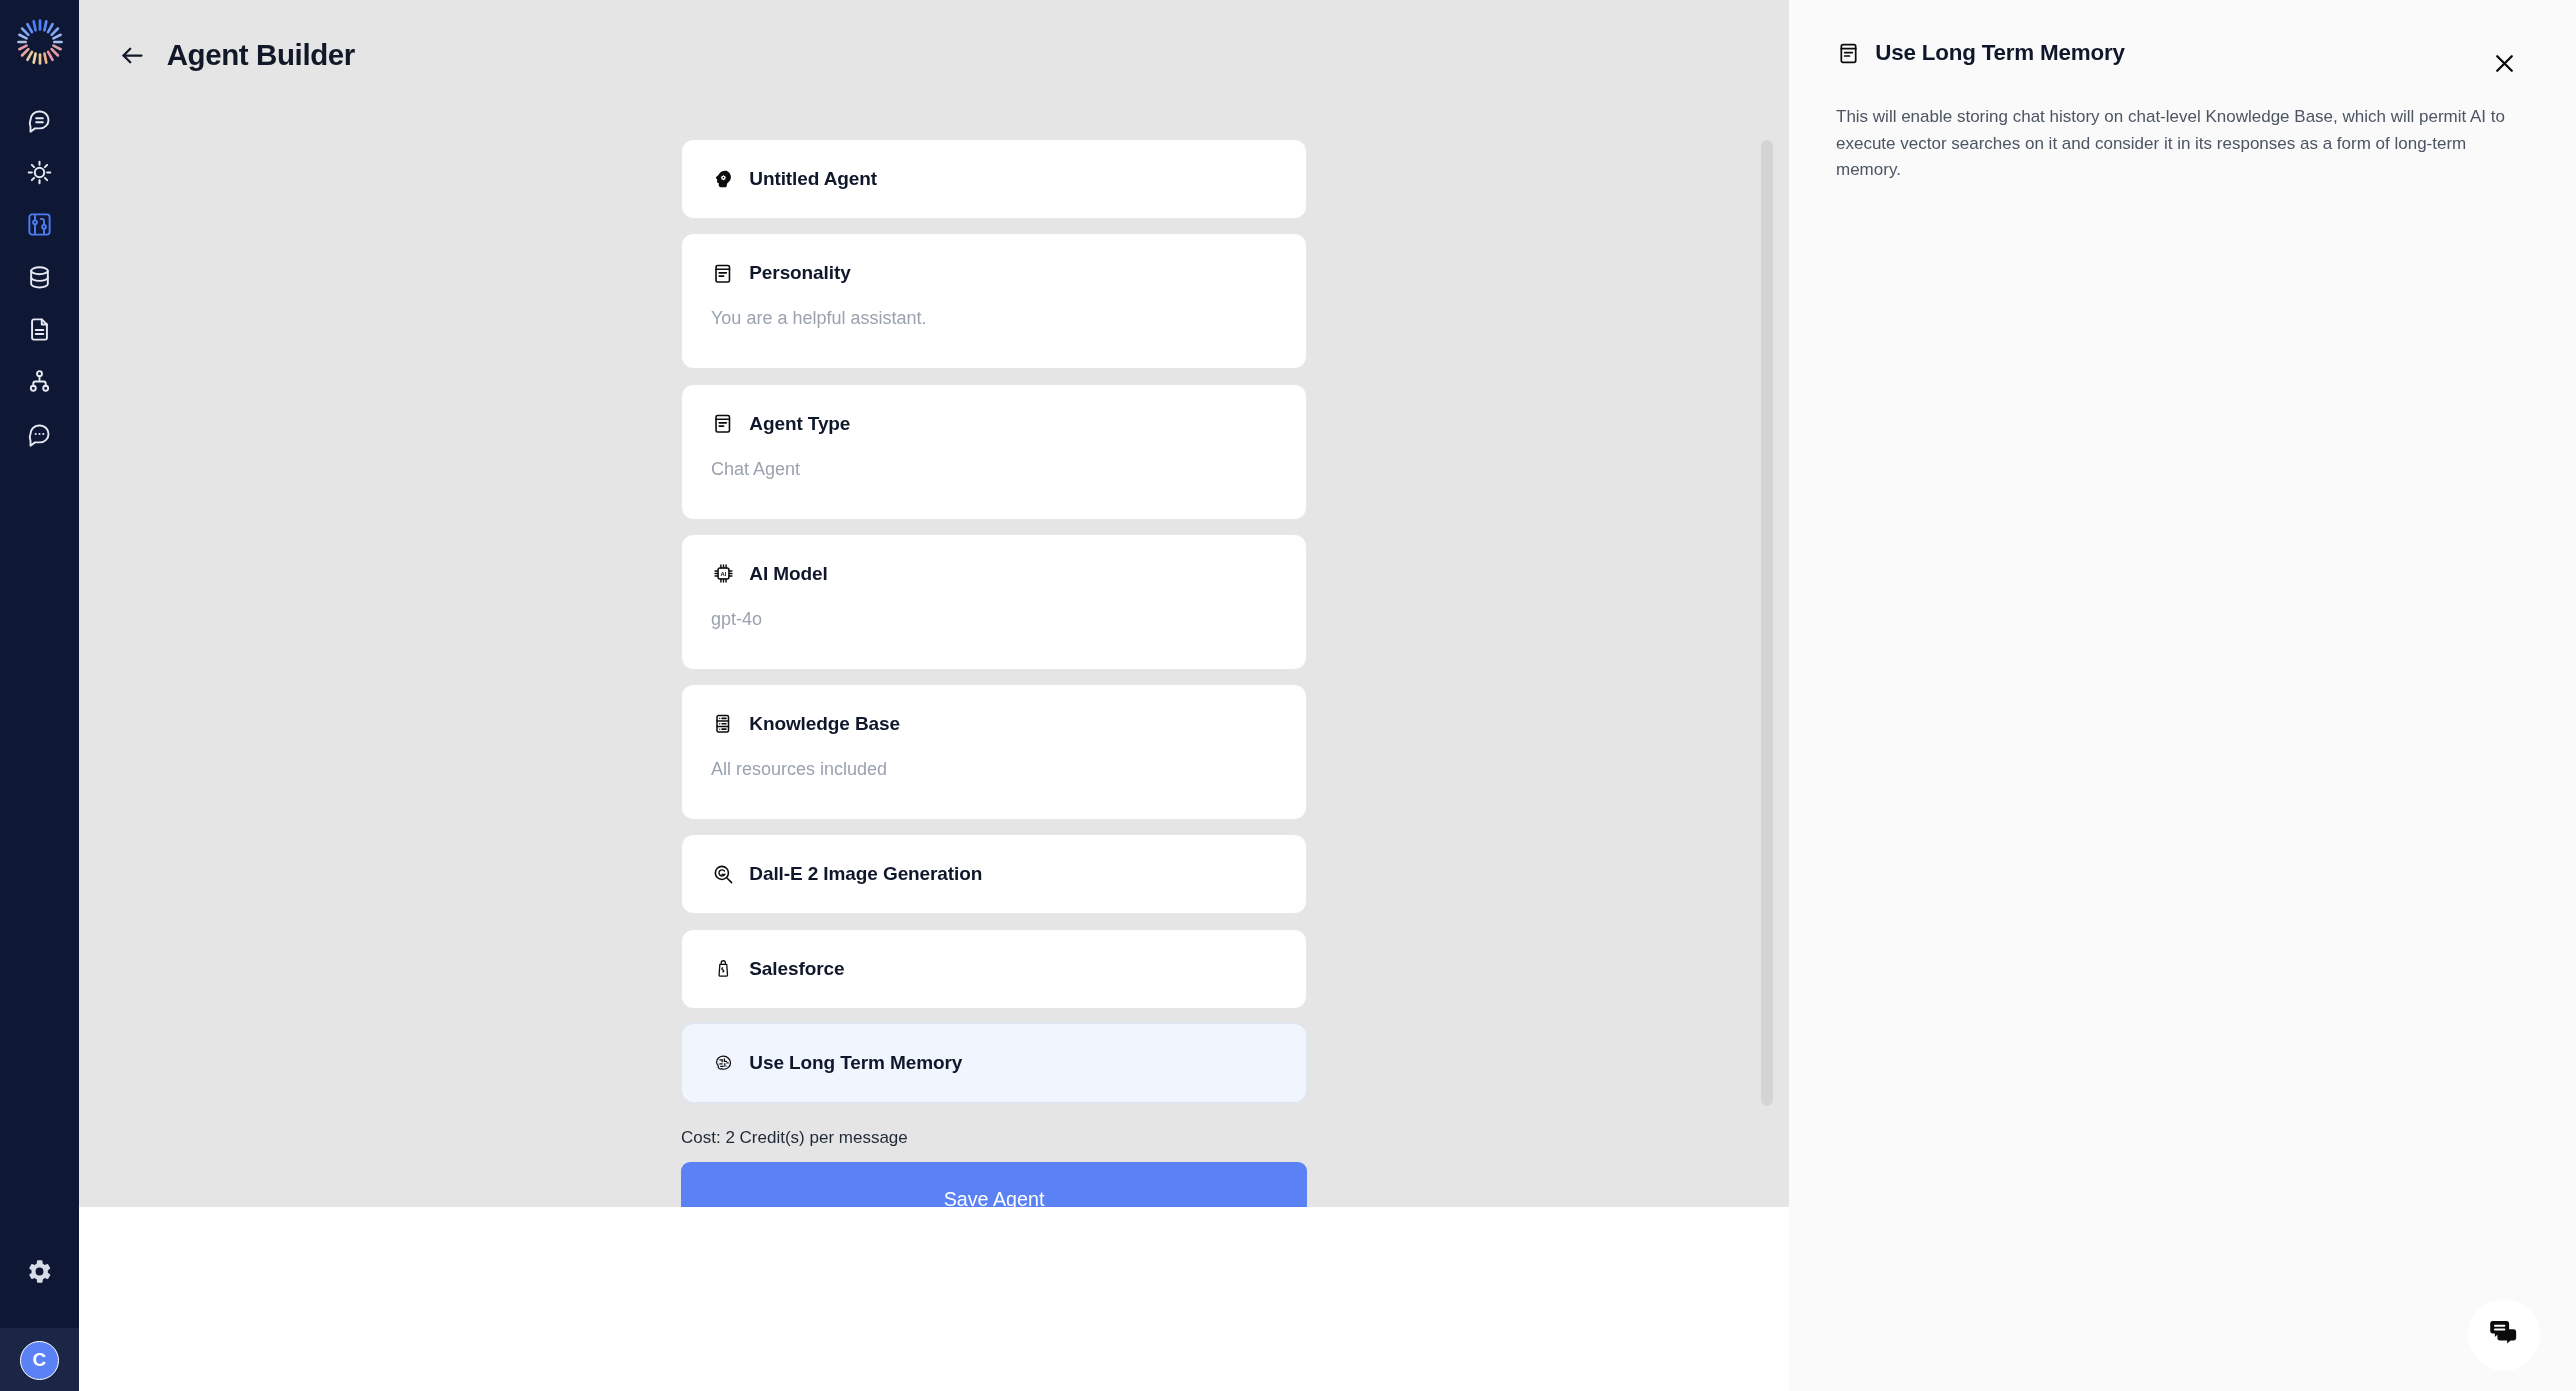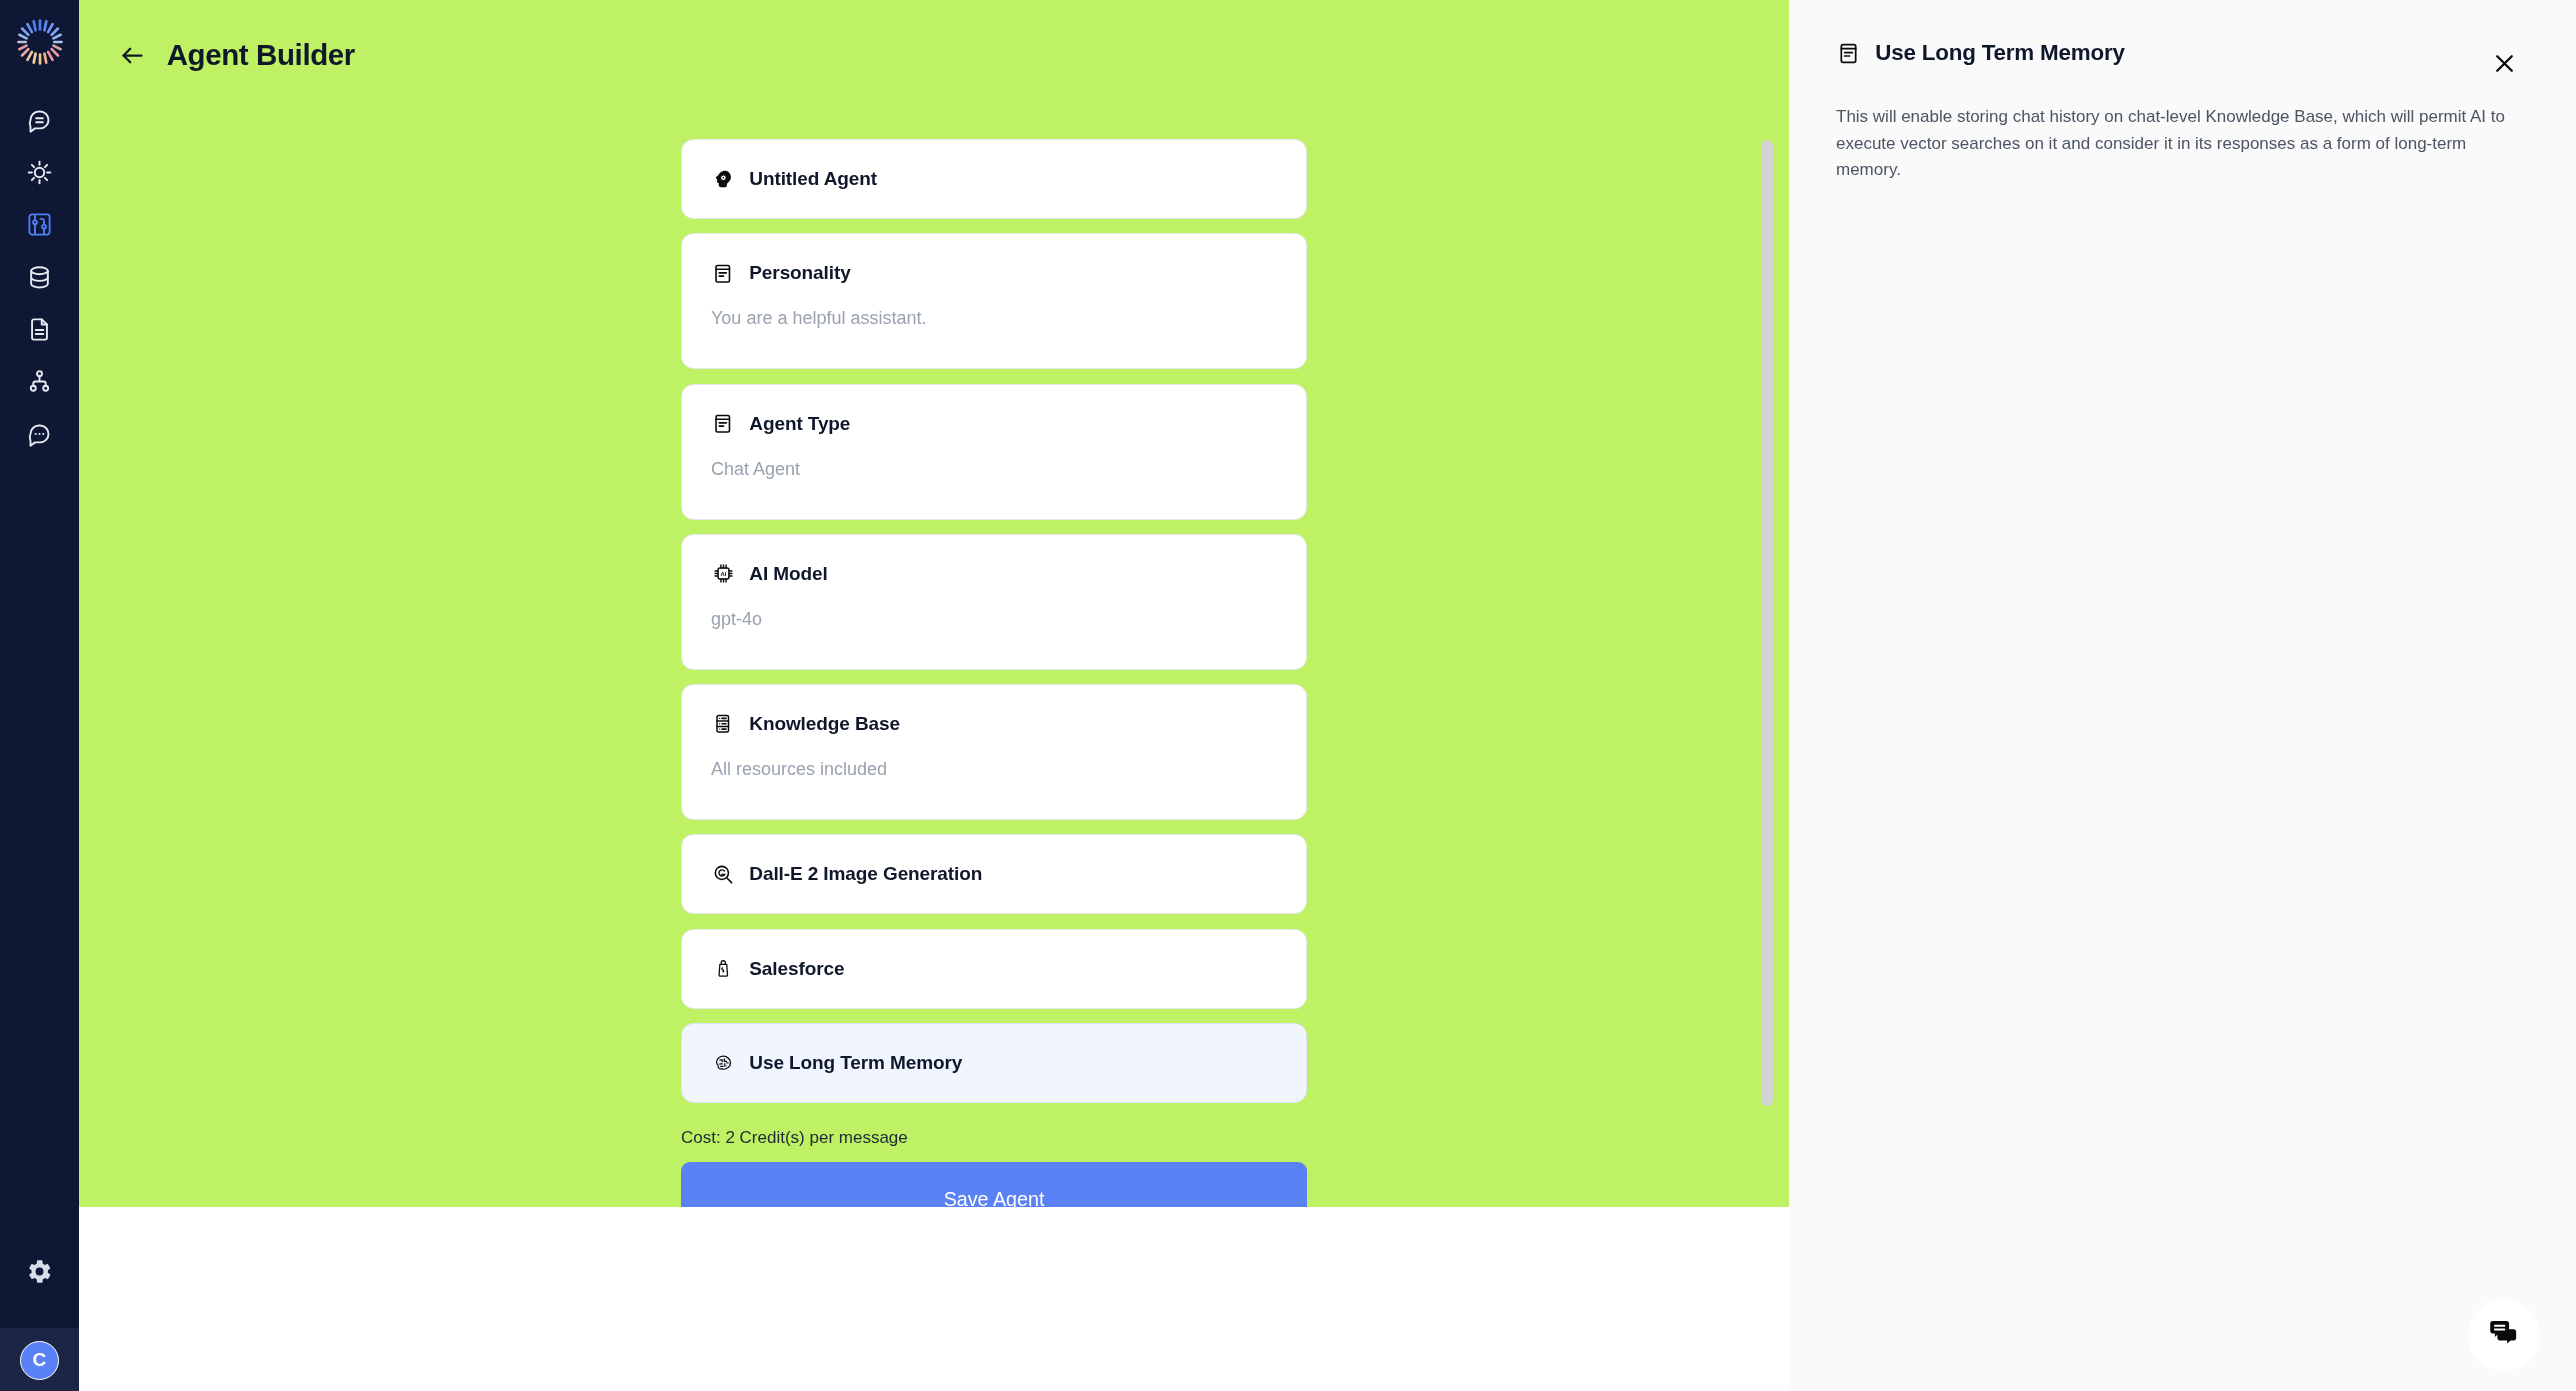--- a/index.html
+++ b/index.html
@@ -43,21 +43,21 @@
     color: #ffffff; font-size: 19px; font-weight: 600;
     display: flex; align-items: center; justify-content: center;
     letter-spacing: 0.2px;
   }
 
   
   .main {
     position: relative;
     width: 1710px; flex: 0 0 1710px;
     height: 1207px;
-    background: #bef264;
+    background: #e5e5e5;
     overflow: hidden;
   }
   .page-header {
     display: flex; align-items: center; gap: 19.7px;
     padding: 38px 0 0 38px;
   }
   .back-arrow { cursor: pointer; width: 30px; height: 30px; display:flex; align-items:center; justify-content:center;}
   .page-title { font-size: 29.5px; font-weight: 700; color: #111827; letter-spacing: -0.4px; }
 
   .content-col {

